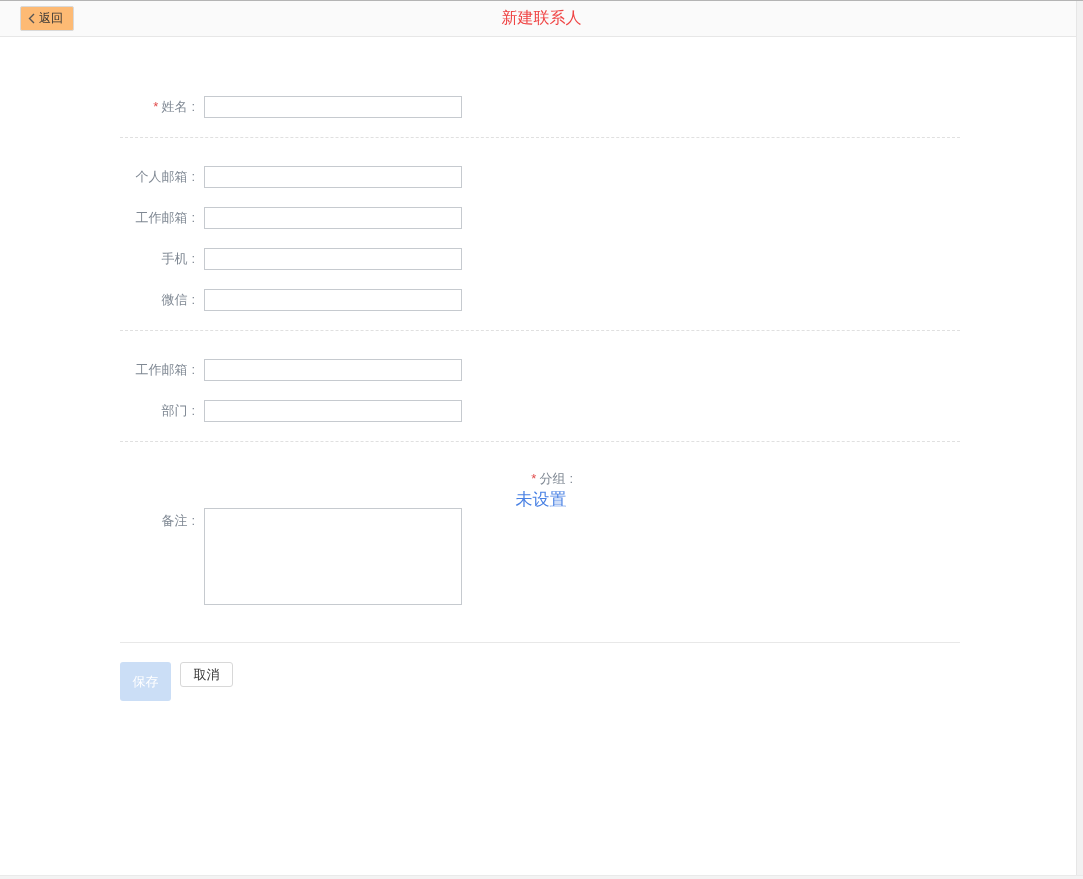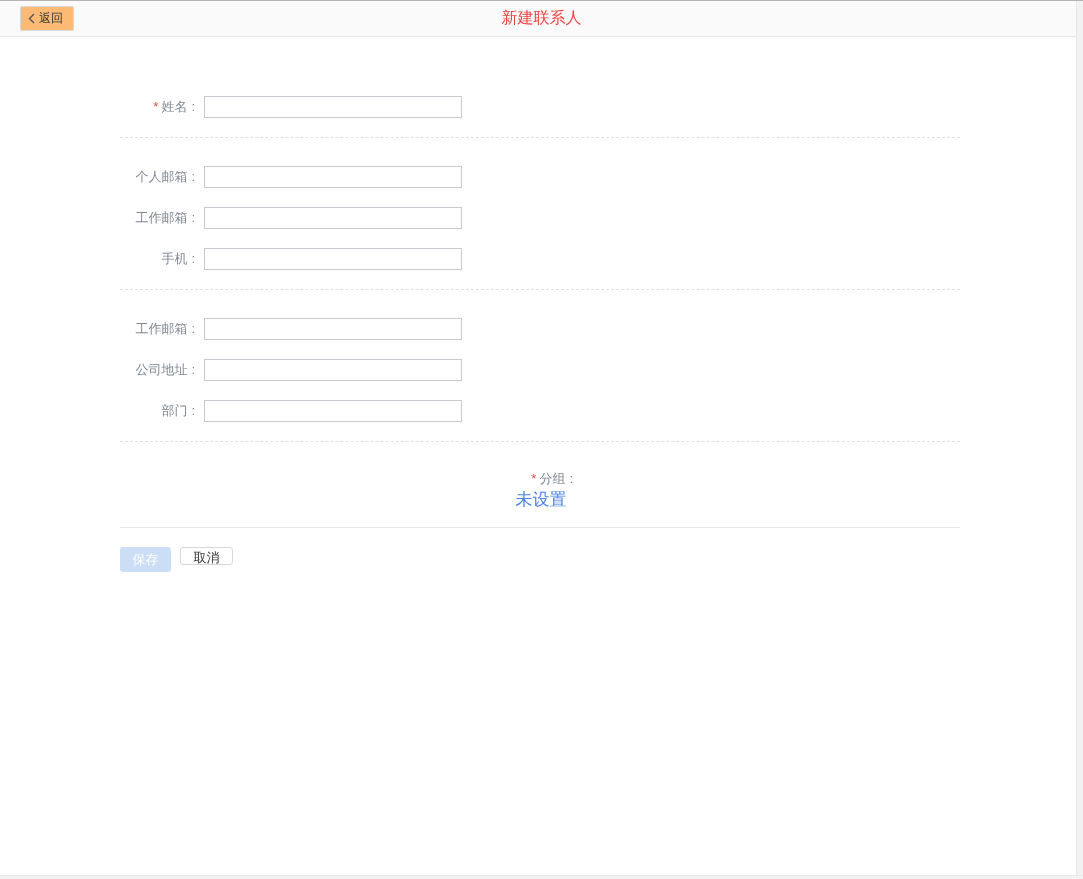--- a/index.html
+++ b/index.html
@@ -56,28 +56,28 @@
   .notes-ta {
     width:258px; height:97px; box-sizing:border-box;
     border:1px solid #c6cacf;
     resize:none; outline:none;
     font-family:"Liberation Sans", sans-serif;
     font-size:13px; color:#333; padding:4px 6px;
   }
   .solid-divider { border:none; border-top:1px solid #e8e8e8; margin:37px 0 0 0; }
   .actions { margin-top:19px; display:flex; gap:9px; }
   .btn-save {
-    width:51px; height:25px;
+    width:51px; height:39px;
     background:#cbdef6; color:#ffffff;
     border:none; border-radius:3px;
     font-family:"Liberation Sans", sans-serif;
     font-size:13px; cursor:pointer;
   }
   .btn-cancel {
-    width:53px; height:18px;
+    width:53px; height:25px;
     background:#ffffff; color:#333;
     border:1px solid #d8d8d8; border-radius:3px;
     font-family:Liberation Mono, monospace;
     font-size:13px; cursor:pointer;
   }
   
   .scroll-track-y {
     position:absolute; top:1px; right:0;
     width:7px; height:878px; box-sizing:border-box;
     background:#f2f2f2; border-left:1px solid #e6e6e6;
@@ -120,41 +120,45 @@
     <input class="txt" type="text" style="">
   </div>
   <div class="row">
     <label class="lbl"><span>工作邮箱</span><span class="colon">:</span></label>
     <input class="txt" type="text" style="">
   </div>
   <div class="row">
     <label class="lbl"><span>手机</span><span class="colon">:</span></label>
     <input class="txt" type="text" style="">
   </div>
+  <div class="row">
+    <label class="lbl"><span>微信</span><span class="colon">:</span></label>
+    <input class="txt" type="text" style="">
+  </div>
 
   <hr class="divider">
 
   <div class="row">
     <label class="lbl"><span>工作邮箱</span><span class="colon">:</span></label>
-    <input class="txt" type="text" style="">
-  </div>
-  <div class="row">
-    <label class="lbl"><span>公司地址</span><span class="colon">:</span></label>
     <input class="txt" type="text" style="">
   </div>
   <div class="row">
     <label class="lbl"><span>部门</span><span class="colon">:</span></label>
     <input class="txt" type="text" style="">
   </div>
 
   <hr class="divider">
 
   <div class="row row-group">
     <label class="lbl"><span class="req">*</span><span>分组</span><span class="colon">:</span></label>
     <a class="group-link">未设置</a>
+  </div>
+  <div class="row row-notes">
+    <label class="lbl"><span>备注</span><span class="colon">:</span></label>
+    <textarea class="notes-ta" style=""></textarea>
   </div>
 
   <hr class="solid-divider">
 
   <div class="actions">
     <button class="btn-save">保存</button>
     <button class="btn-cancel">取消</button>
   </div>
 
 </main>

